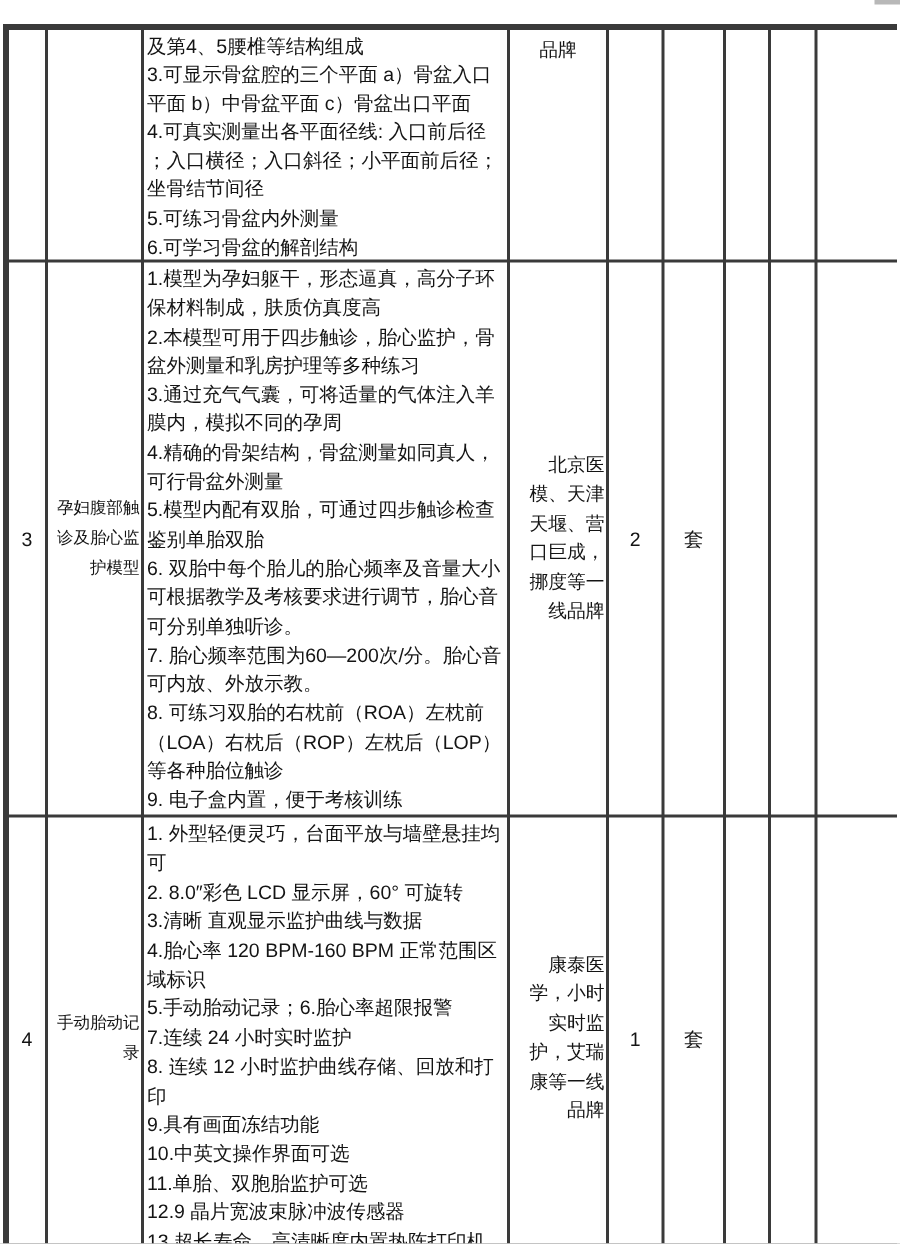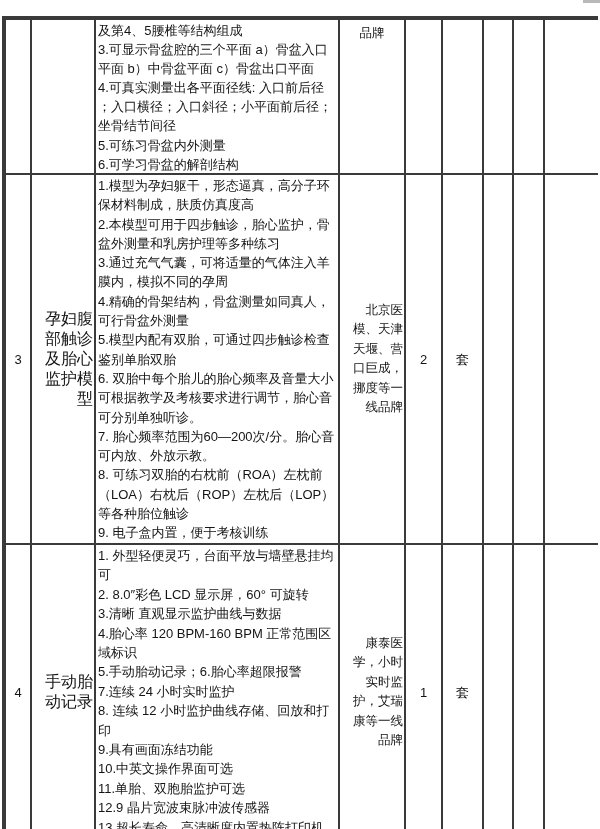--- a/index.html
+++ b/index.html
@@ -52,21 +52,21 @@
     text-align: left;
   }
   .desc .txt {
     white-space: pre-wrap;
     word-break: break-all;
     font-size: 13px;
   }
   .lh-r0 .txt { line-height: 19.1px; }
   .lh-r1 .txt { line-height: 19.3px; }
   .lh-r2 .txt { line-height: 18.4px; }
-  .name-cell { font-size: 16px; line-height: 20px; word-break: break-all; padding: 0 1px; box-sizing: border-box; }
+  .name-cell { font-size: 11px; line-height: 20px; word-break: break-all; padding: 0 1px; box-sizing: border-box; }
   .brand-cell { font-size: 12.5px; line-height: 19.5px; word-break: break-all; padding: 0 1px; box-sizing: border-box; }
   .seq-cell, .qty-cell, .unit-cell { font-size: 13px; }
   .artifact {
     position: absolute;
     top: 0;
     left: 583px;
     width: 17px;
     height: 3px;
     background: #b8b8b8;
   }

